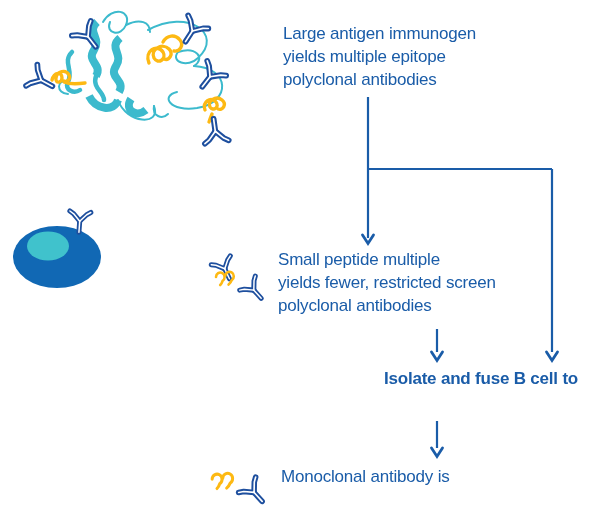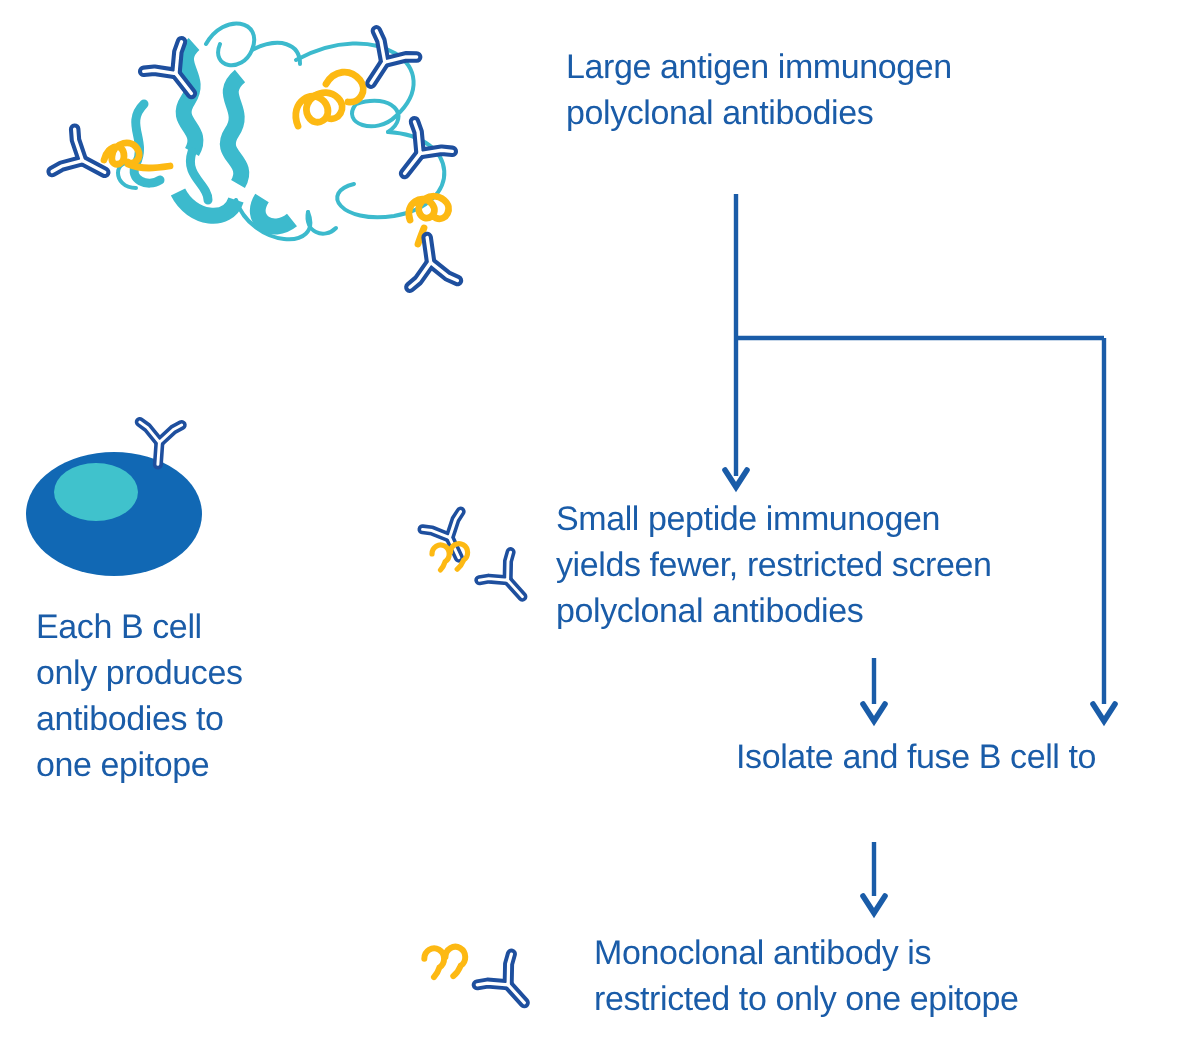--- a/index.html
+++ b/index.html
@@ -3,21 +3,21 @@
 <meta charset="utf-8">
 <style>
   html,body{margin:0;padding:0;background:#fff;}
   .canvas{
     position:relative;width:600px;height:526px;background:var(--background,#fff);
     font-family:"Liberation Sans",sans-serif;overflow:hidden;border-radius:30px;
   }
   .art{position:absolute;left:0;top:0;}
   .tb{position:absolute;color:var(--text-blue);font-size:17px;line-height:23px;letter-spacing:-0.2px;white-space:nowrap;}
   .tb span{display:block;}
-  .tb-center{}
+  .tb-center{text-align:center;font-weight:bold;}
   
   .arrow-line{stroke:var(--arrow-blue);stroke-width:2.2;fill:none;}
   .chev{stroke:var(--arrow-blue);stroke-width:2.8;fill:none;stroke-linecap:round;stroke-linejoin:miter;}
   
   .teal-thick{stroke:var(--teal);stroke-width:8;fill:none;stroke-linecap:butt;stroke-linejoin:round;}
   .teal-med{stroke:var(--teal);stroke-width:4.5;fill:none;stroke-linecap:round;}
   .teal-thin{stroke:var(--teal);stroke-width:2;fill:none;stroke-linecap:round;}
   .yellow-coil{stroke:var(--yellow);stroke-width:3.4;fill:none;stroke-linecap:round;}
   .coil-small{stroke:var(--yellow);stroke-width:2.6;fill:none;stroke-linecap:round;}
   
@@ -114,38 +114,32 @@
     </g>
 
     <g>
       <use href="#coil" transform="translate(211,469) scale(1.15)"></use>
       <use href="#ab" transform="translate(251,489) rotate(-42) scale(1.15)"></use>
     </g>
   </svg>
 
   <div class="tb" style="left:283px;top:22px">
     <span>Large antigen immunogen</span>
+    <span>yields multiple epitope</span>
     <span>polyclonal antibodies</span>
   </div>
 
-  <div class="tb" style="left:18px;top:302px">
-    <span>Each B cell</span>
-    <span>only produces</span>
-    <span>antibodies to</span>
-    <span>one epitope</span>
-  </div>
 
   <div class="tb" style="left:278px;top:248px">
-    <span>Small peptide immunogen</span>
+    <span>Small peptide multiple</span>
     <span>yields fewer, restricted screen</span>
     <span>polyclonal antibodies</span>
   </div>
 
   <div class="tb tb-center" style="left:368px;top:367px;width:226px">
     <span>Isolate and fuse B cell to</span>
   </div>
 
-  <div class="tb" style="left:297px;top:465px">
+  <div class="tb" style="left:281px;top:465px">
     <span>Monoclonal antibody is</span>
-    <span>restricted to only one epitope</span>
   </div>
 
 </div>
 
 </body></html>

